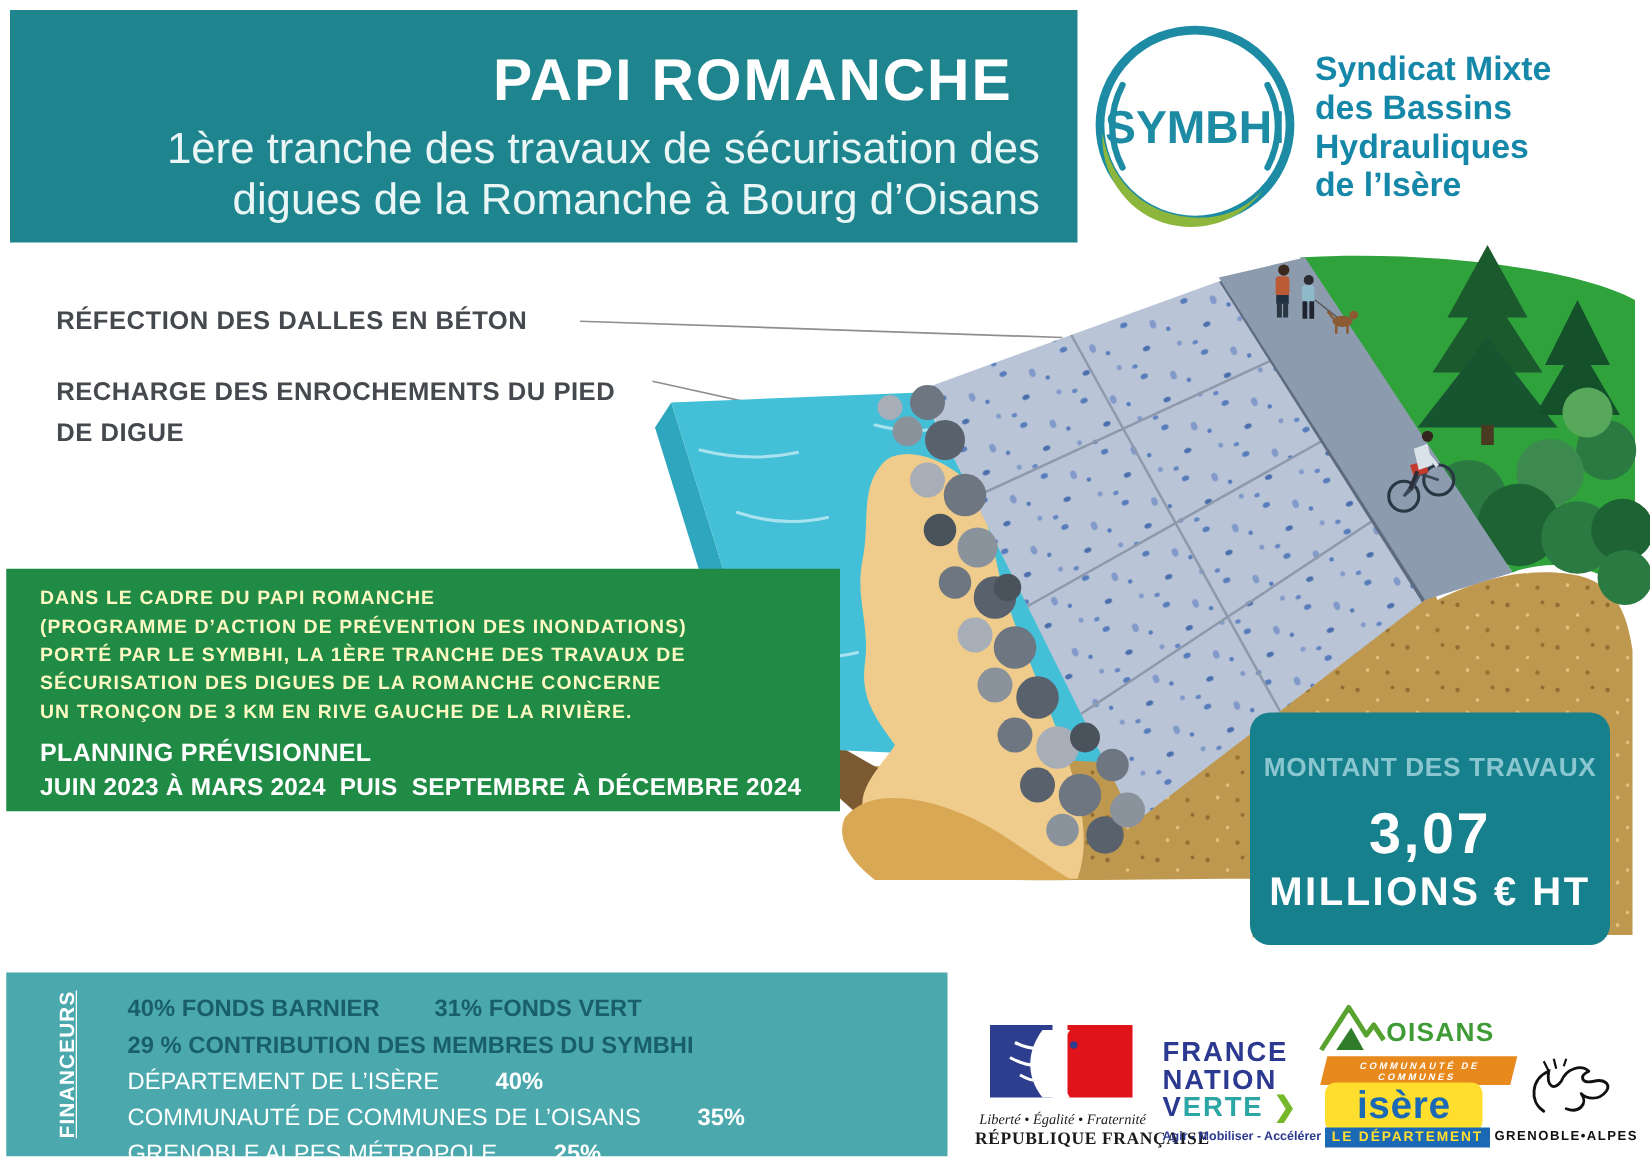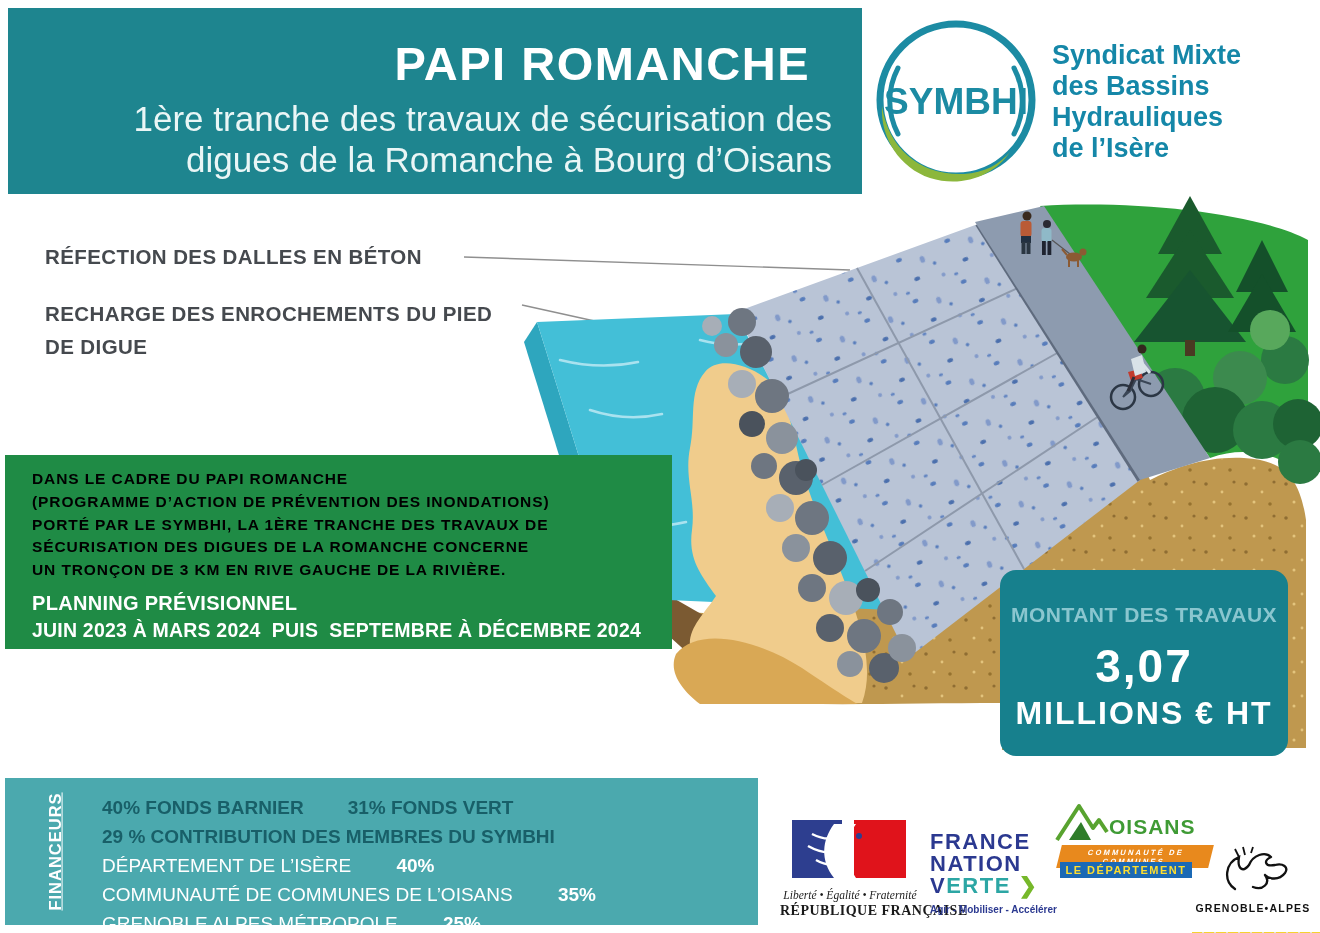--- a/index.html
+++ b/index.html
@@ -19,21 +19,21 @@
   
   .anno { position:absolute; color:#45494E; font-size:20.5px; font-weight:600; letter-spacing:0.4px; z-index:2; }
   .anno1 { left:45px; top:245px; }
   .anno2 { left:45px; top:297px; width:500px; line-height:33px; }
 
   
   .illus { position:absolute; left:0; top:0; width:1320px; height:933px; z-index:1; }
 
   
   .greenbox { position:absolute; left:5px; top:455px; width:667px; height:194px; background:#1F8B45; z-index:2; padding:13px 20px 0 27px; }
-  .greenbox .para { color:#000000; font-size:15.5px; font-weight:700; line-height:22.8px; letter-spacing:0.9px; }
+  .greenbox .para { color:#fef9c3; font-size:15.5px; font-weight:700; line-height:22.8px; letter-spacing:0.9px; }
   .greenbox .plan-head { margin-top:10px; color:#fff; font-size:20px; font-weight:800; letter-spacing:0.3px; }
   .greenbox .plan-dates { margin-top:4px; color:#fff; font-size:19.5px; font-weight:600; letter-spacing:0.2px; white-space:pre-wrap; }
 
   
   .montant { position:absolute; left:1000px; top:570px; width:288px; height:186px; background:#17808D; z-index:2; text-align:center;border-radius:16px; }
   .montant .m-head { margin-top:33px; color:#8AC6CF; font-size:21px; font-weight:600; letter-spacing:0.5px; }
   .montant .m-amount { margin-top:12px; color:#fff; font-size:46px; font-weight:800; letter-spacing:2px; }
   .montant .m-unit { margin-top:2px; color:#fff; font-size:32px; font-weight:800; letter-spacing:2px; }
 
   
@@ -307,20 +307,23 @@
       <svg width="56" height="42" viewBox="0 0 56 42">
         <path d="M4,40 L26,6 L40,28 L46,20 L54,32" fill="none" stroke="#58A32F" stroke-width="4" stroke-linejoin="round"></path>
         <path d="M16,40 L28,22 L38,40 Z" fill="#2F7D2A"></path>
       </svg>
       <span class="oi-name">OISANS</span>
     </div>
     <div class="oi-banner">COMMUNAUTÉ DE COMMUNES</div>
   </div>
 
   <div class="logo isere">
+    <div class="is-box">
+      <div class="is-name">isère</div>
+    </div>
     <div class="is-band">LE DÉPARTEMENT</div>
   </div>
 
   <div class="logo gam">
     <svg width="96" height="52" viewBox="0 0 96 52">
       <path d="M30,44 C18,36 20,18 34,12 C32,24 38,28 44,20 C48,10 60,6 66,12 M66,12 C58,16 60,22 70,20 C78,18 84,22 80,28 C74,36 64,34 60,30 M60,30 C66,38 58,46 48,42" fill="none" stroke="#111" stroke-width="2.3" stroke-linecap="round"></path>
       <path d="M34,12 L30,4 M40,10 L38,2 M46,8 L48,2" stroke="#111" stroke-width="1.8"></path>
     </svg>
     <div class="gam-name">GRENOBLE•ALPES</div>
     <div class="gam-metro">MÉTROPOLE</div>

